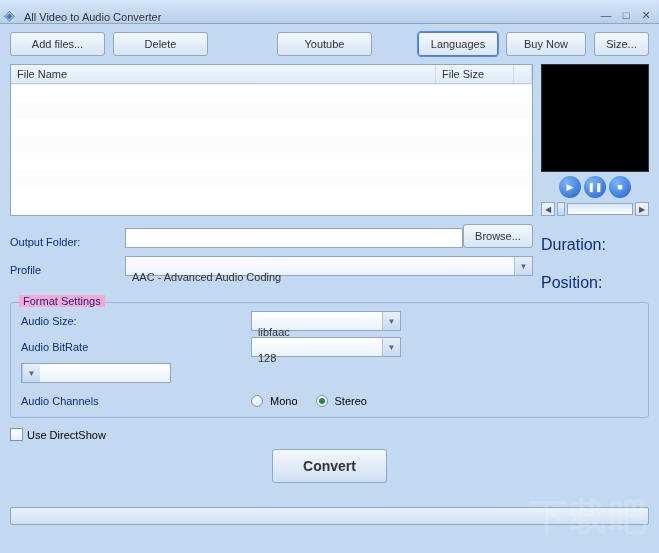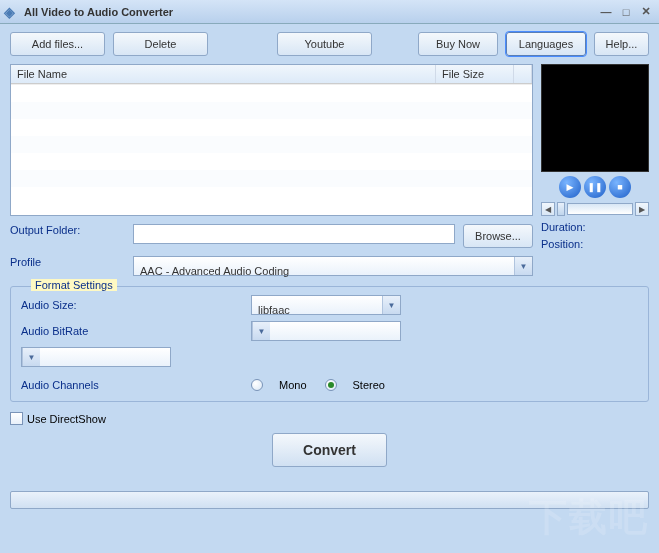--- a/index.html
+++ b/index.html
@@ -1,17 +1,17 @@
 <!DOCTYPE html>
 <html><head>
 <meta charset="utf-8">
 <style>
 * { box-sizing: border-box; margin: 0; padding: 0; font-family: Tahoma, Arial, sans-serif; font-size: 11px; }
 body { background: #a8c8e8; width: 659px; height: 553px; overflow: hidden; }
-.titlebar { height: 24px; background: linear-gradient(#d4e4f7, #b8d0ec); display: flex; align-items: center; padding: 0 4px; border-bottom: 1px solid #8ab; font-weight: bold; }
+.titlebar { height: 24px; background: linear-gradient(#d4e4f7, #b8d0ec); display: flex; align-items: flex-end; padding: 0 4px; border-bottom: 1px solid #8ab; }
 .titlebar .logo { width: 16px; height: 16px; margin-right: 4px; position: relative; }
 .titlebar .logo::before { content: "◈"; color: #4a7bb5; font-size: 14px; }
 .titlebar .title { flex: 1; color: #333; }
 .winbtns { display: flex; gap: 2px; }
 .winbtn { width: 18px; height: 16px; display: flex; align-items: center; justify-content: center; color: #555; cursor: pointer; border-radius: 2px; }
 .content { padding: 8px 10px; background: #c3d9f1; height: calc(100% - 24px); }
 .toolbar { display: flex; gap: 8px; margin-bottom: 8px; }
 .btn { background: linear-gradient(#f4f8fc, #d8e6f5); border: 1px solid #8fa8c8; border-radius: 3px; padding: 5px 8px; min-width: 80px; text-align: center; cursor: pointer; color: #333; }
 .btn-wide { min-width: 95px; }
 .btn.focused { border: 1px solid #5a7fb5; outline: 1px solid #4a8cff; }
@@ -25,34 +25,34 @@
 .col-size { width: 78px; }
 .col-x { width: 18px; }
 .filebody { height: 108px; background: repeating-linear-gradient(to bottom, #fff 0, #fff 17px, #fafcfe 17px, #fafcfe 34px); border-top: 1px solid #eee; }
 .preview { width: 108px; height: 108px; background: #000; border: 1px solid #333; margin-bottom: 4px; }
 .controls { display: flex; gap: 3px; justify-content: center; margin-bottom: 4px; }
 .ctrlbtn { width: 22px; height: 22px; border-radius: 50%; background: radial-gradient(circle at 35% 30%, #7ab5ff, #2060c8); display: flex; align-items: center; justify-content: center; color: #fff; font-size: 9px; cursor: pointer; }
 .seekbar { display: flex; align-items: center; gap: 2px; }
 .seektrack { flex: 1; height: 12px; background: linear-gradient(#d8e6f5, #fff); border: 1px solid #8fa8c8; }
 .seekarrow { width: 14px; height: 14px; border: 1px solid #8fa8c8; background: linear-gradient(#f0f6fc, #d8e6f5); display: flex; align-items: center; justify-content: center; color: #555; font-size: 8px; cursor: pointer; }
 .seekthumb { width: 8px; height: 14px; background: linear-gradient(#e8f0fa, #c0d6ed); border: 1px solid #8fa8c8; position: relative; left: 0; }
-.row { display: flex; align-items: flex-start; margin-top: 8px; gap: 8px; }
+.row { display: flex; align-items: flex-end; margin-top: 8px; gap: 0; }
 .lbl { color: #0a2f8a; width: 115px; }
-.info { color: #0a2f8a; font-size: 11px; margin-top: 5px; }
+.info { color: #0a2f8a; font-size: 16px; margin-top: 20px; }
 .textinput { flex: 1; height: 20px; border: 1px solid #8fa8c8; background: #fff; padding: 0 4px; }
 .combo { display: flex; height: 20px; border: 1px solid #8fa8c8; background: linear-gradient(#fff, #eaf2fb); }
-.combo .combotxt { flex: 1; padding: 8px 6px; color: #333; }
+.combo .combotxt { flex: 1; padding: 14px 6px; color: #333; }
 .combo .comboarr { width: 18px; background: linear-gradient(#e8f0fa, #c8daf0); border-left: 1px solid #b0c4de; display: flex; align-items: center; justify-content: center; cursor: pointer; color: #4a6a9a; font-size: 8px; }
 .fieldset { border: 1px solid #9ab5d8; border-radius: 3px; padding: 8px 10px 10px; margin-top: 10px; position: relative; }
-.fieldset .legend { position: absolute; top: -8px; left: 20px; background: #fef9c3; padding: 0 4px; color: #0a2f8a; }
+.fieldset .legend { position: absolute; top: -8px; left: 8px; background: #f9a8d4; padding: 0 4px; color: #0a2f8a; }
 .fsrow { display: flex; align-items: center; margin-bottom: 6px; }
 .fsrow .lbl { width: 230px; }
 .fsrow .combo { width: 150px; }
 .radios { display: flex; gap: 18px; align-items: center; }
-.radio { display: flex; align-items: center; gap: 16px; cursor: pointer; justify-content: center; }
+.radio { display: flex; align-items: center; gap: 7px; cursor: pointer; justify-content: center; }
 .rcircle { width: 12px; height: 12px; border-radius: 50%; border: 1px solid #7a94b8; background: radial-gradient(circle at 35% 35%, #fff, #d8e6f5); position: relative; }
 .rcircle.checked::after { content: ""; position: absolute; width: 6px; height: 6px; background: #2a8a2a; border-radius: 50%; top: 2px; left: 2px; }
 .checkbox { display: flex; align-items: center; gap: 4px; margin-top: 10px; cursor: pointer; }
 .cbox { width: 13px; height: 13px; border: 1px solid #7a94b8; background: linear-gradient(#fff, #e8f0fa); }
 .convertbtn { background: linear-gradient(#f4f8fc, #d0e0f2); border: 1px solid #8fa8c8; border-radius: 3px; padding: 8px 30px; font-weight: bold; font-size: 14px; color: #333; cursor: pointer; margin: 8px auto 0; display: block; }
 .progress { height: 18px; border: 1px solid #8fa8c8; background: linear-gradient(#eaf2fb, #d0e0f2); margin-top: 24px; border-radius: 2px; }
 .watermark { position: absolute; right: 10px; bottom: 10px; color: rgba(255,255,255,0.15); font-size: 38px; font-weight: bold; pointer-events: none; letter-spacing: 2px; }
 </style>
 </head>
 <body>
@@ -67,23 +67,23 @@
   </div>
 </div>
 
 <div class="content">
   <div class="toolbar">
     <div class="btn btn-wide">Add files...</div>
     <div class="btn btn-wide">Delete</div>
     <div style="flex:1"></div>
     <div class="btn btn-wide">Youtube</div>
     <div style="width:30px"></div>
+    <div class="btn focused">Languages</div>
     <div class="btn">Buy Now</div>
-    <div class="btn focused">Languages</div>
-    <div class="btn" style="min-width:55px">Help...</div>
+    <div class="btn" style="min-width:55px">Size...</div>
   </div>
 
   <div class="maingrid">
     <div class="left">
       <div class="filelist">
         <div class="filehdr">
           <div class="col col-name">File Name</div>
           <div class="col col-size">File Size</div>
           <div class="col col-x"></div>
         </div>
@@ -128,20 +128,21 @@
     <div class="fsrow">
       <span class="lbl">Audio Size:</span>
       <div class="combo">
         <span class="combotxt">libfaac</span>
         <span class="comboarr">▼</span>
       </div>
     </div>
     <div class="fsrow">
       <span class="lbl">Audio BitRate</span>
       <div class="combo">
+        <span class="combotxt">128</span>
         <span class="comboarr">▼</span>
       </div>
     </div>
     <div class="fsrow">
       <div class="combo">
         <span class="comboarr">▼</span>
       </div>
     </div>
     <div class="fsrow" style="margin-top:12px;margin-bottom:0">
       <span class="lbl">Audio Channels</span>

